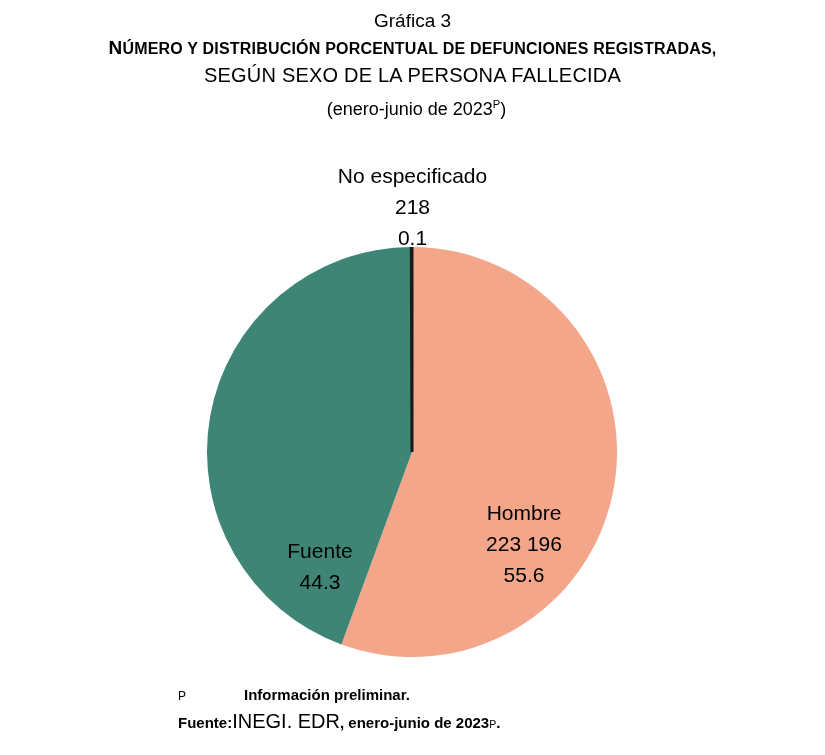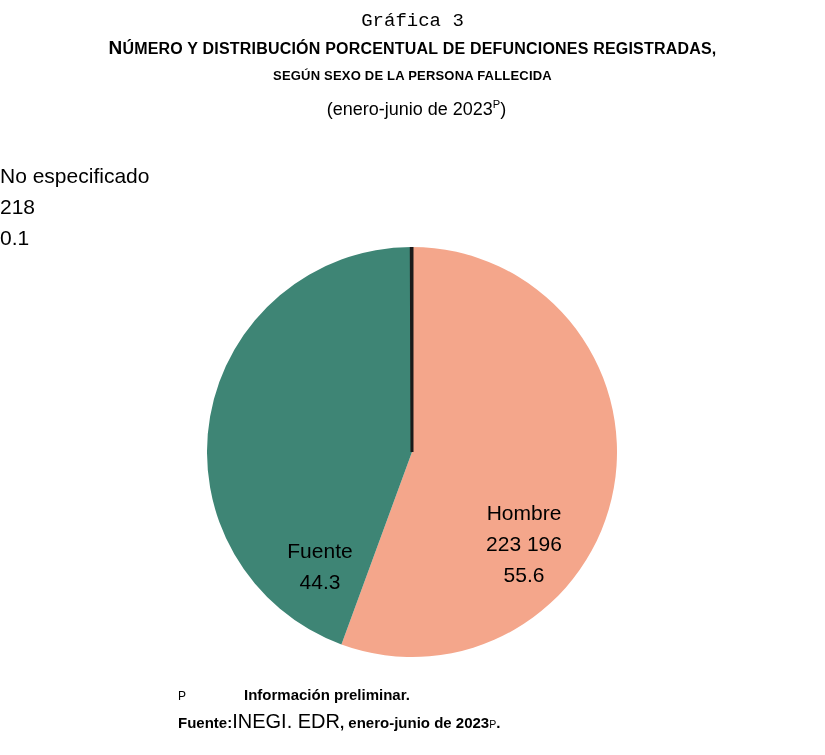--- a/index.html
+++ b/index.html
@@ -17,35 +17,34 @@
   }
 
   .title-block {
     text-align: center;
     padding-top: 8px;
   }
   .title-line1 {
     font-size: 19px;
     font-weight: 400;
     line-height: 26px;
-    font-family: Liberation Mono, monospace;
   }
   .title-line2 {
     font-size: 19px;
     font-weight: bold;
     line-height: 27px;
     letter-spacing: 0.2px;
   }
   .title-line2 .small-caps {
     font-size: 16px;
     margin-top: 28px;
   }
   .title-line3 {
-    font-size: 13px;
-    font-weight: bold;
+    font-size: 20px;
+    font-weight: normal;
     line-height: 27px;
     letter-spacing: 0.2px;
   }
   .title-line4 {
     font-size: 18px;
     font-weight: 400;
     line-height: 30px;
     padding-left: 8px;
   }
   sup {
@@ -58,20 +57,21 @@
     position: relative;
     width: 825px;
     height: 520px;
   }
 
   .ne-label {
     position: absolute;
     left: 0;
     top: 36px;
     width: 825px;
+    text-align: center;
     font-size: 21px;
     line-height: 31px;
   }
   .ne-label div { display: block; }
 
   .pie-wrap {
     position: absolute;
     left: 207px;
     top: 123px;
     width: 410px;

